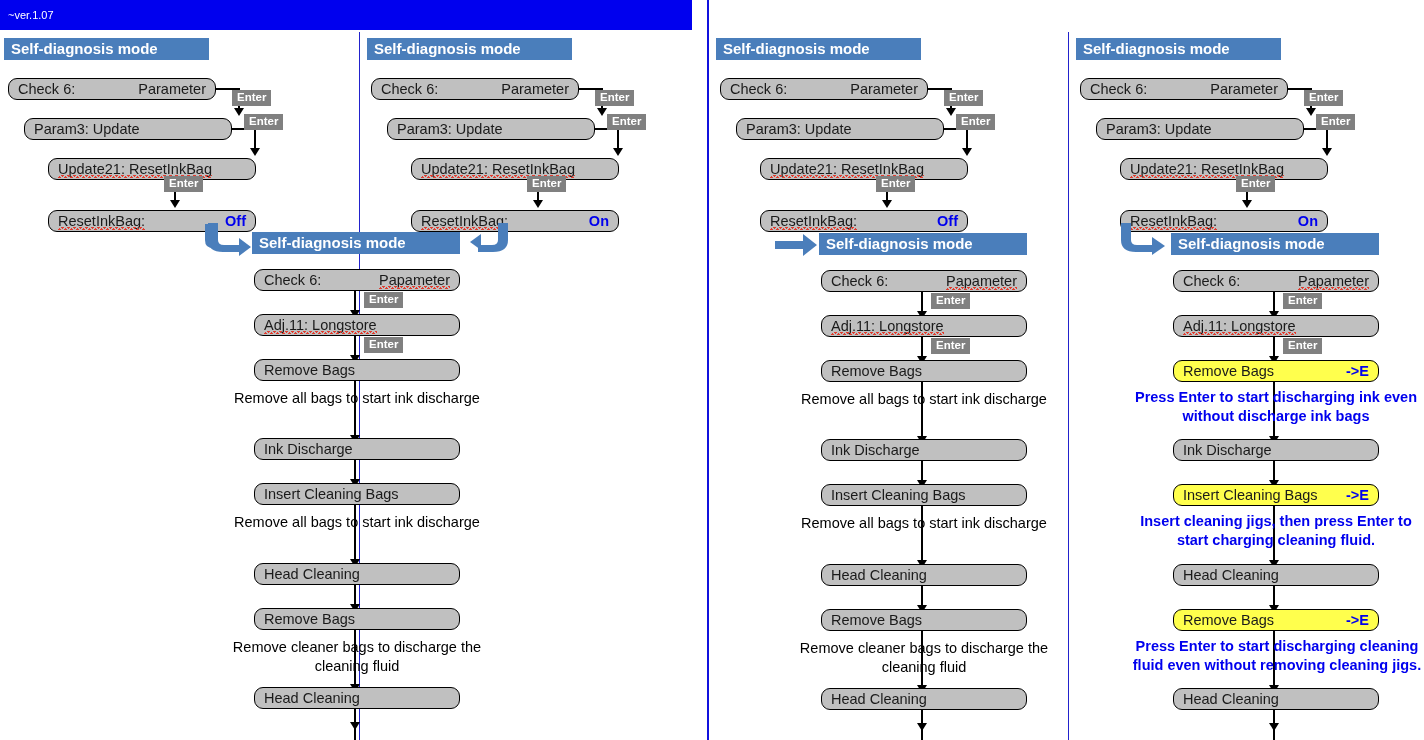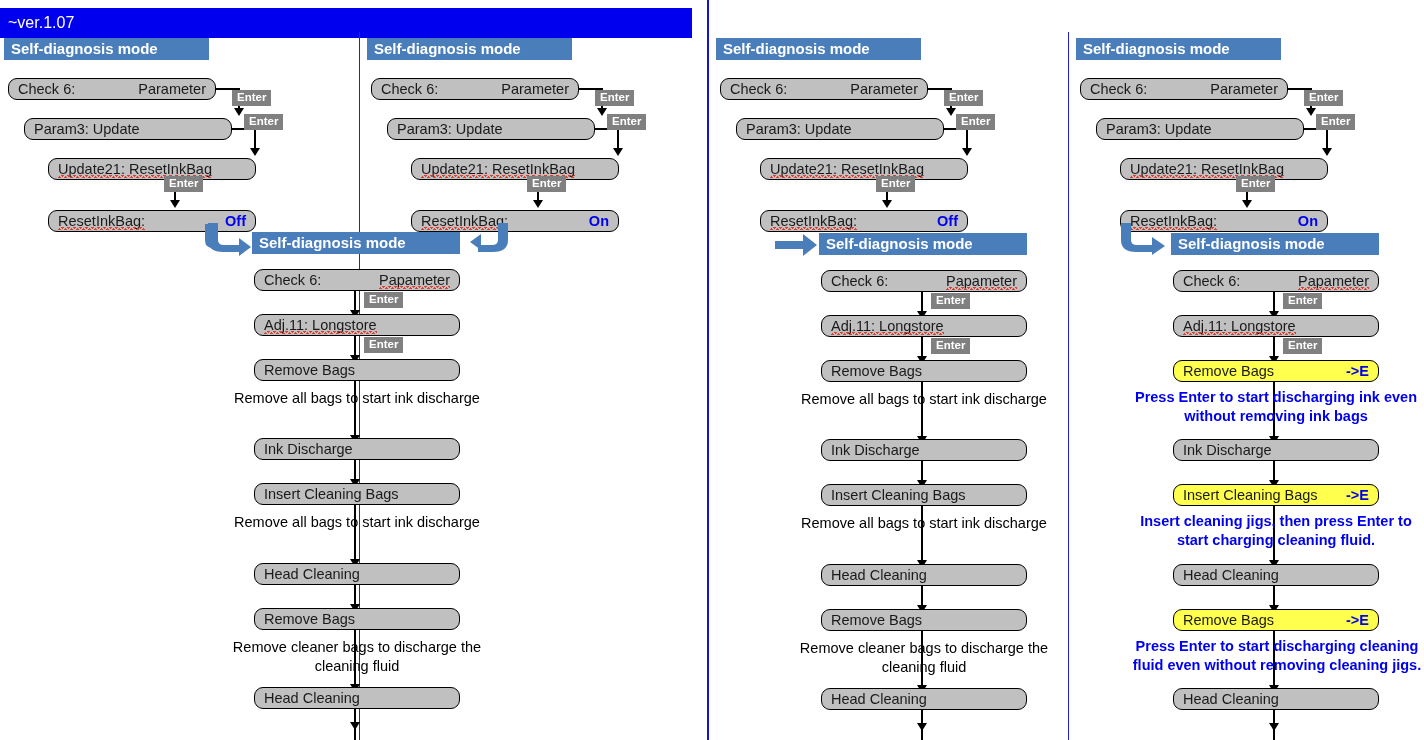--- a/index.html
+++ b/index.html
@@ -8,24 +8,24 @@
     width:1424px;height:740px;
     background:#ffffff;
     font-family:"Liberation Sans", sans-serif;
     overflow:hidden;
     position:relative;
   }
   .page{position:relative;width:1424px;height:740px;}
 
   
   .verbar{
-    position:absolute;top:8px;height:30px;
+    position:absolute;top:0;height:30px;
     background:#0000ee;
     color:#ffffff;
-    font-size:16px;
+    font-size:11px;
     font-weight:400;
     line-height:30px;
     padding-left:8px;
     box-sizing:border-box;
     white-space:nowrap;
   }
   #verbar-left{left:0;width:692px;}
   #verbar-right{left:712px;width:712px;}
 
   
@@ -441,21 +441,21 @@
     <div class="arrowhead" style="left:98px;top:123px;"></div>
     <div class="enter" style="left:112px;top:105px;">Enter</div>
 
     <div class="lcd yellow" style="position:absolute;left:2px;top:127px;width:206px;">
       <span class="lbl">Remove Bags</span>
       <span class="spacer"></span>
       <span class="val">-&gt;E</span>
     </div>
     <div class="vline" style="left:102px;top:149px;height:58px;"></div>
     <div class="arrowhead" style="left:98px;top:203px;"></div>
-    <div class="cap blue" style="left:-42px;top:155px;width:294px;">Press Enter to start discharging ink even without removing ink bags</div>
+    <div class="cap blue" style="left:-42px;top:155px;width:294px;">Press Enter to start discharging ink even without discharge ink bags</div>
 
     <div class="lcd" style="position:absolute;left:2px;top:206px;width:206px;">
       <span class="lbl">Ink Discharge</span>
     </div>
     <div class="vline" style="left:102px;top:228px;height:23px;"></div>
     <div class="arrowhead" style="left:98px;top:247px;"></div>
 
     <div class="lcd yellow" style="position:absolute;left:2px;top:251px;width:206px;">
       <span class="lbl">Insert Cleaning Bags</span>
       <span class="spacer"></span>

